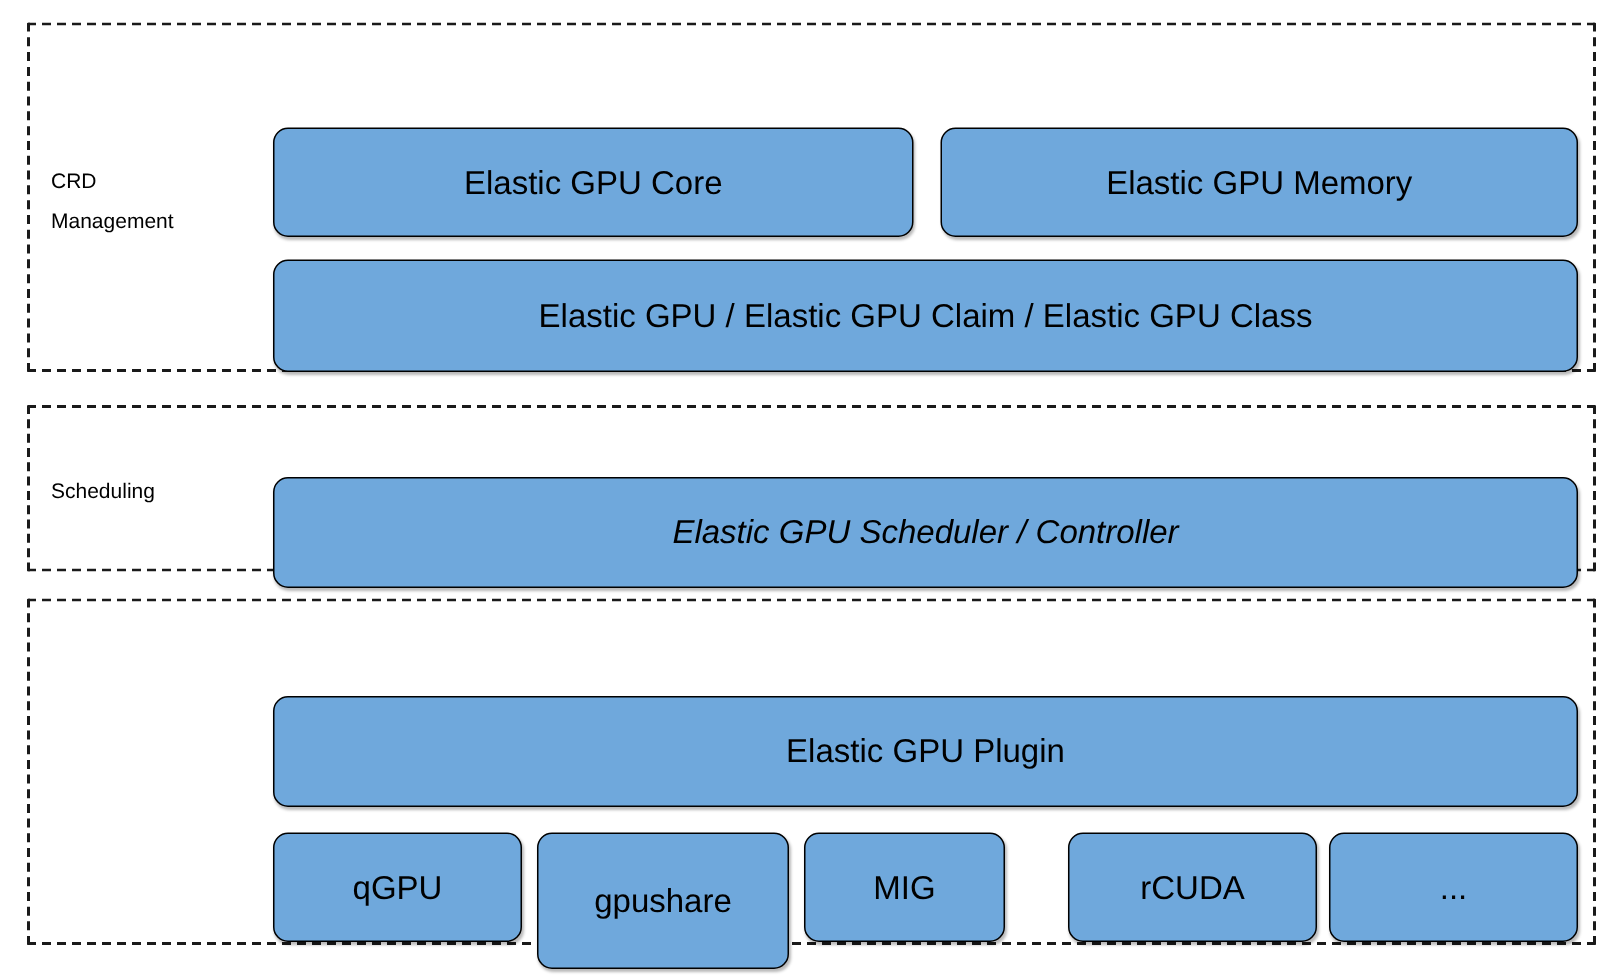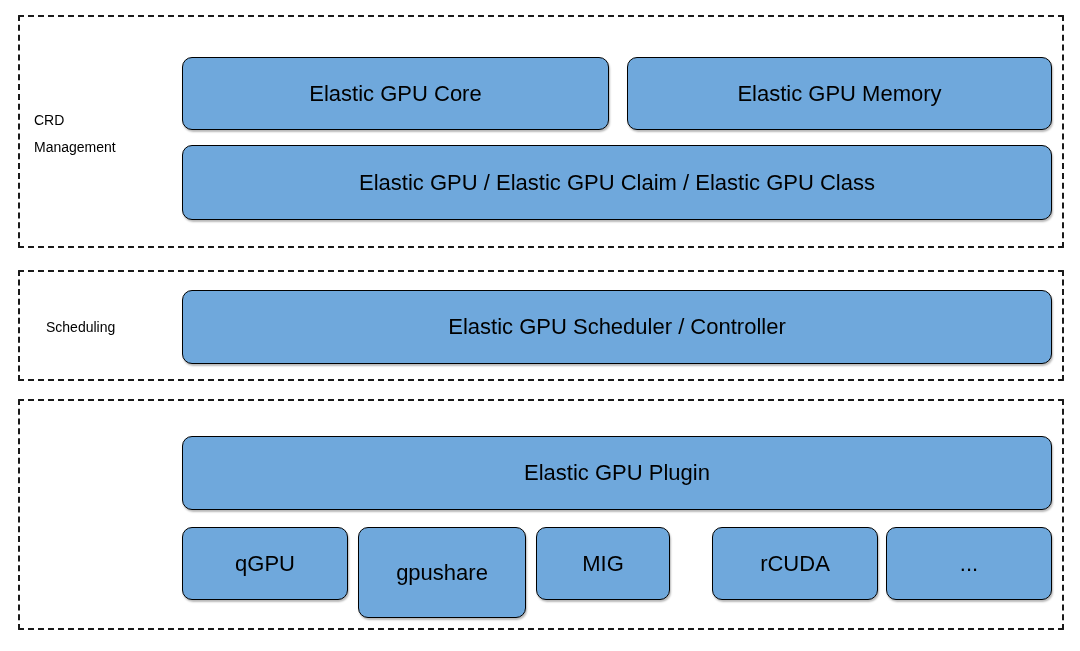--- a/index.html
+++ b/index.html
@@ -29,20 +29,21 @@
     box-sizing: border-box;
     background: var(--box-fill, #6fa8dc);
     border: 1.5px solid var(--box-border, #000000);
     border-radius: 10px;
     box-shadow: 1px 2px 2px rgba(0,0,0,0.28);
     display: flex;
     align-items: center;
     justify-content: center;
     font-size: 22px;
     text-align: center;
+    margin-top: 28px;
   }
 </style>
 </head>
 <body>
 
 <div class="page">
 
   <div class="layer" style="left:18px; top:15px; width:1046px; height:233px;">
     <div class="layer-label" style="left:14px; top:90px;">
       <div>CRD</div>
@@ -53,24 +54,24 @@
     </div>
     <div class="node" style="left:162px; top:128px; width:870px; height:75px;">
       <span>Elastic GPU / Elastic GPU Claim / Elastic GPU Class</span>
     </div>
     <div class="node" style="left:607px; top:40px; width:425px; height:73px;">
       <span>Elastic GPU Memory</span>
     </div>
   </div>
 
   <div class="layer" style="left:18px; top:270px; width:1046px; height:111px;">
-    <div class="layer-label" style="left:26px; top:42px;">
+    <div class="layer-label" style="left:14px; top:42px;">
       <div>Scheduling</div>
     </div>
-    <div class="node" style="left:162px; top:18px; width:870px; height:74px;">
+    <div class="node" style="left:162px; top:18px; width:870px; height:74px;font-style:italic;">
       <span>Elastic GPU Scheduler / Controller</span>
     </div>
   </div>
 
   <div class="layer" style="left:18px; top:399px; width:1046px; height:231px;">
     <div class="node" style="left:162px; top:126px; width:166px; height:73px;">
       <span>qGPU</span>
     </div>
     <div class="node" style="left:162px; top:35px; width:870px; height:74px;">
       <span>Elastic GPU Plugin</span>

